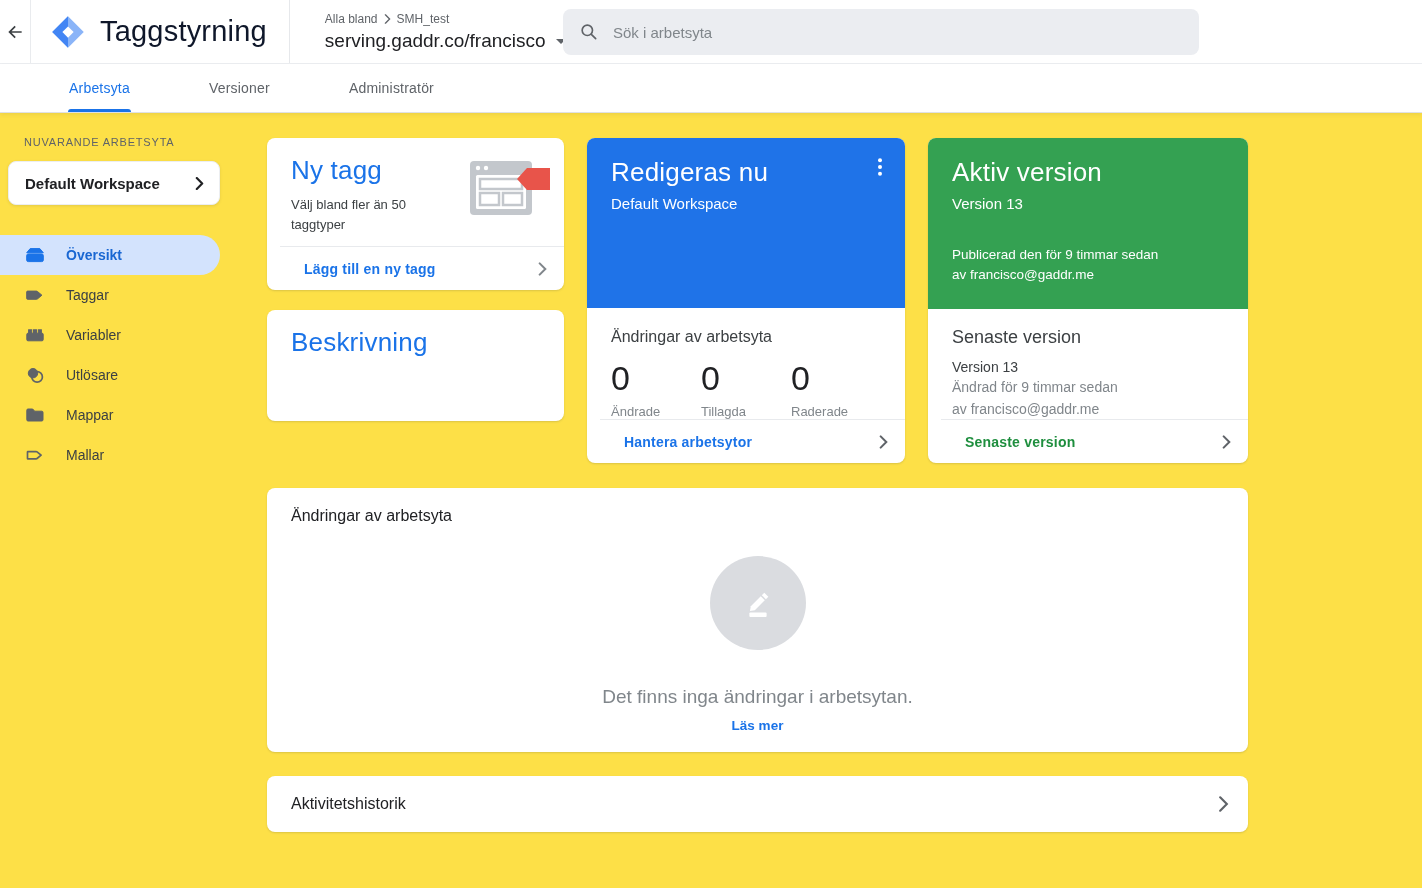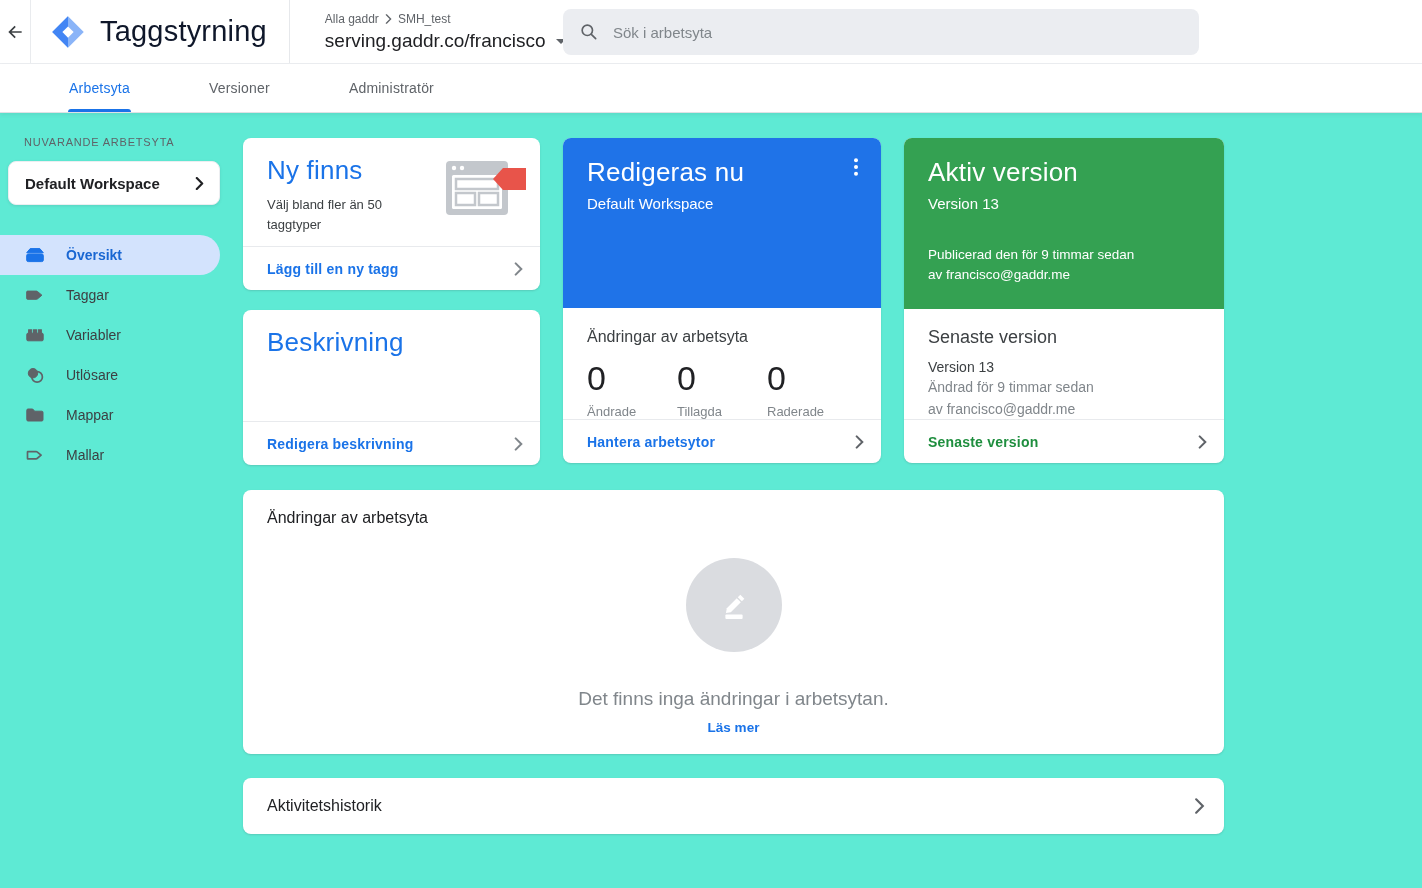--- a/index.html
+++ b/index.html
@@ -19,41 +19,41 @@
   .search-bar input { border:none; outline:none; background:transparent; font-size:15px; color:#202124; flex:1; font-family:"Liberation Sans",sans-serif; }
   .search-bar input::placeholder { color:#80868b; }
 
   
   .tabbar { height:49px; background:#fff; display:flex; align-items:stretch; padding-left:24px; gap:33px; border-bottom:1px solid #dfe1e5; box-shadow:0 2px 4px rgba(60,64,67,.08); position:relative; z-index:2; }
   .tab { display:flex; align-items:center; font-size:14px; color:#5f6368; letter-spacing:.2px; position:relative; cursor:pointer; padding:0 1px;margin-left:44px; }
   .tab.active { color:#1a73e8; }
   .tab.active::after { content:""; position:absolute; left:0; right:0; bottom:0; height:3px; background:#1a73e8; border-radius:3px 3px 0 0; }
 
   
-  .content { display:flex; height:775px; background:#5eead4; }
+  .content { display:flex; height:775px; background:#fde047;gap:24px; }
 
   
   .sidebar { width:220px; flex-shrink:0; padding-top:23px; }
   .side-label { margin:0 0 13px 24px; font-size:11px; letter-spacing:.8px; color:#5f6368; }
   .ws-card { margin-left:8px; width:212px; height:44px; background:#fff; border:1px solid #eceef1; border-radius:8px; box-shadow:0 1px 3px rgba(60,64,67,.13); display:flex; align-items:center; justify-content:space-between; padding:0 15px 0 16px; cursor:pointer; }
   .ws-name { font-size:15px; font-weight:600; color:#202124; }
   .nav { margin-top:30px; }
   .nav-item { height:40px; display:flex; align-items:center; padding-left:25px; gap:21px; font-size:14px; color:#3c4043; cursor:pointer; }
   .nav-item svg { flex-shrink:0; }
   .nav-item .ic { fill:#5f6368; stroke:#5f6368; }
   .nav-item.active { background:#d3e3fd; border-radius:0 20px 20px 0; color:#1967d2; font-weight:600; }
   .nav-item.active .ic { fill:#1a73e8; stroke:#1a73e8; }
 
   
   .main { width:1005px; padding:25px 0 0 23px; }
   .card { background:#fff; border-radius:8px; box-shadow:0 1px 2px rgba(60,64,67,.18); overflow:hidden; }
   .cards-grid { display:grid; grid-template-columns:297px 318px 320px; column-gap:23px; align-items:start; }
   .col-stack { display:flex; flex-direction:column; gap:20px; }
 
-  .card-footer { border-top:1px solid #e8eaed; height:44px; display:flex; align-items:center; justify-content:space-between; padding:0 17px 0 24px; cursor:pointer; }
+  .card-footer { border-top:1px solid #e8eaed; height:44px; display:flex; align-items:center; justify-content:space-between; padding:0 17px 0 24px; cursor:pointer;margin-left:13px; }
   .footer-link { font-size:14px; font-weight:600; letter-spacing:.2px; }
   .link-blue { color:#1a73e8; }
   .link-green { color:#1e8e3e; }
 
   
   .newtag-body { height:108px; display:flex; justify-content:space-between; padding:17px 14px 0 24px; }
   .card-title-blue { font-size:26px; color:#1a73e8; letter-spacing:.2px; }
   .newtag-sub { margin-top:9px; font-size:13px; color:#3c4043; line-height:20px; width:125px; }
   .desc-body { height:111px; padding:17px 24px 0 24px; }
 
@@ -100,21 +100,21 @@
     <svg width="36" height="36" viewBox="0 0 48 48">
       <polygon points="24,3 45,24 24,45 3,24" fill="#8ab4f8"></polygon>
       <polygon points="24,3 3,24 24,45" fill="#4285f4"></polygon>
       <polygon points="24,16.5 31.5,24 24,31.5 16.5,24" fill="#ffffff"></polygon>
     </svg>
     <span class="app-title">Taggstyrning</span>
   </div>
   <div class="header-divider"></div>
   <div class="account-block">
     <div class="breadcrumb">
-      <span>Alla gaddr</span>
+      <span>Alla bland</span>
       <svg width="7" height="10" viewBox="0 0 8 12">
           <path d="M1.5 1 L6.5 6 L1.5 11" stroke="#5f6368" stroke-width="1.6" fill="none" stroke-linecap="round"></path>
         </svg>
       <span>SMH_test</span>
     </div>
     <div class="account-row">
       <span>serving.gaddr.co/francisco</span>
       <span class="caret-down"></span>
     </div>
   </div>
@@ -188,21 +188,21 @@
     </div>
   </div>
 
   <div class="main">
     <div class="cards-grid">
 
       <div class="col-stack">
         <div class="card">
           <div class="newtag-body">
             <div>
-              <div class="card-title-blue">Ny finns</div>
+              <div class="card-title-blue">Ny tagg</div>
               <div class="newtag-sub">Välj bland fler än 50 taggtyper</div>
             </div>
             <svg width="82" height="66" viewBox="0 0 82 66">
               <rect x="2" y="6" width="62" height="54" rx="4" fill="#c3c7cc"></rect>
               <rect x="8" y="20" width="50" height="34" rx="1.5" fill="#ffffff"></rect>
               <circle cx="10" cy="13" r="2.2" fill="#ffffff"></circle>
                 <circle cx="18" cy="13" r="2.2" fill="#ffffff"></circle>
               <rect x="12" y="24" width="42" height="10" fill="#fff" stroke="#c3c7cc" stroke-width="2.5"></rect>
               <rect x="12" y="38" width="19" height="12" fill="#fff" stroke="#c3c7cc" stroke-width="2.5"></rect>
               <rect x="35" y="38" width="19" height="12" fill="#fff" stroke="#c3c7cc" stroke-width="2.5"></rect>
@@ -213,26 +213,20 @@
             <span class="footer-link link-blue">Lägg till en ny tagg</span>
             <svg width="9" height="14" viewBox="0 0 8 12">
                 <path d="M1.5 1 L6.5 6 L1.5 11" stroke="#80868b" stroke-width="1.8" fill="none" stroke-linecap="round"></path>
               </svg>
           </div>
         </div>
 
         <div class="card">
           <div class="desc-body">
             <div class="card-title-blue">Beskrivning</div>
-          </div>
-          <div class="card-footer">
-            <span class="footer-link link-blue">Redigera beskrivning</span>
-            <svg width="9" height="14" viewBox="0 0 8 12">
-                <path d="M1.5 1 L6.5 6 L1.5 11" stroke="#80868b" stroke-width="1.8" fill="none" stroke-linecap="round"></path>
-              </svg>
           </div>
         </div>
       </div>
 
       <div class="card tall-card">
         <div class="color-head head-blue">
           <h2>Redigeras nu</h2>
           <div class="subtitle">Default Workspace</div>
           <div class="dots-btn">
             <svg width="4" height="18" viewBox="0 0 4 18">

